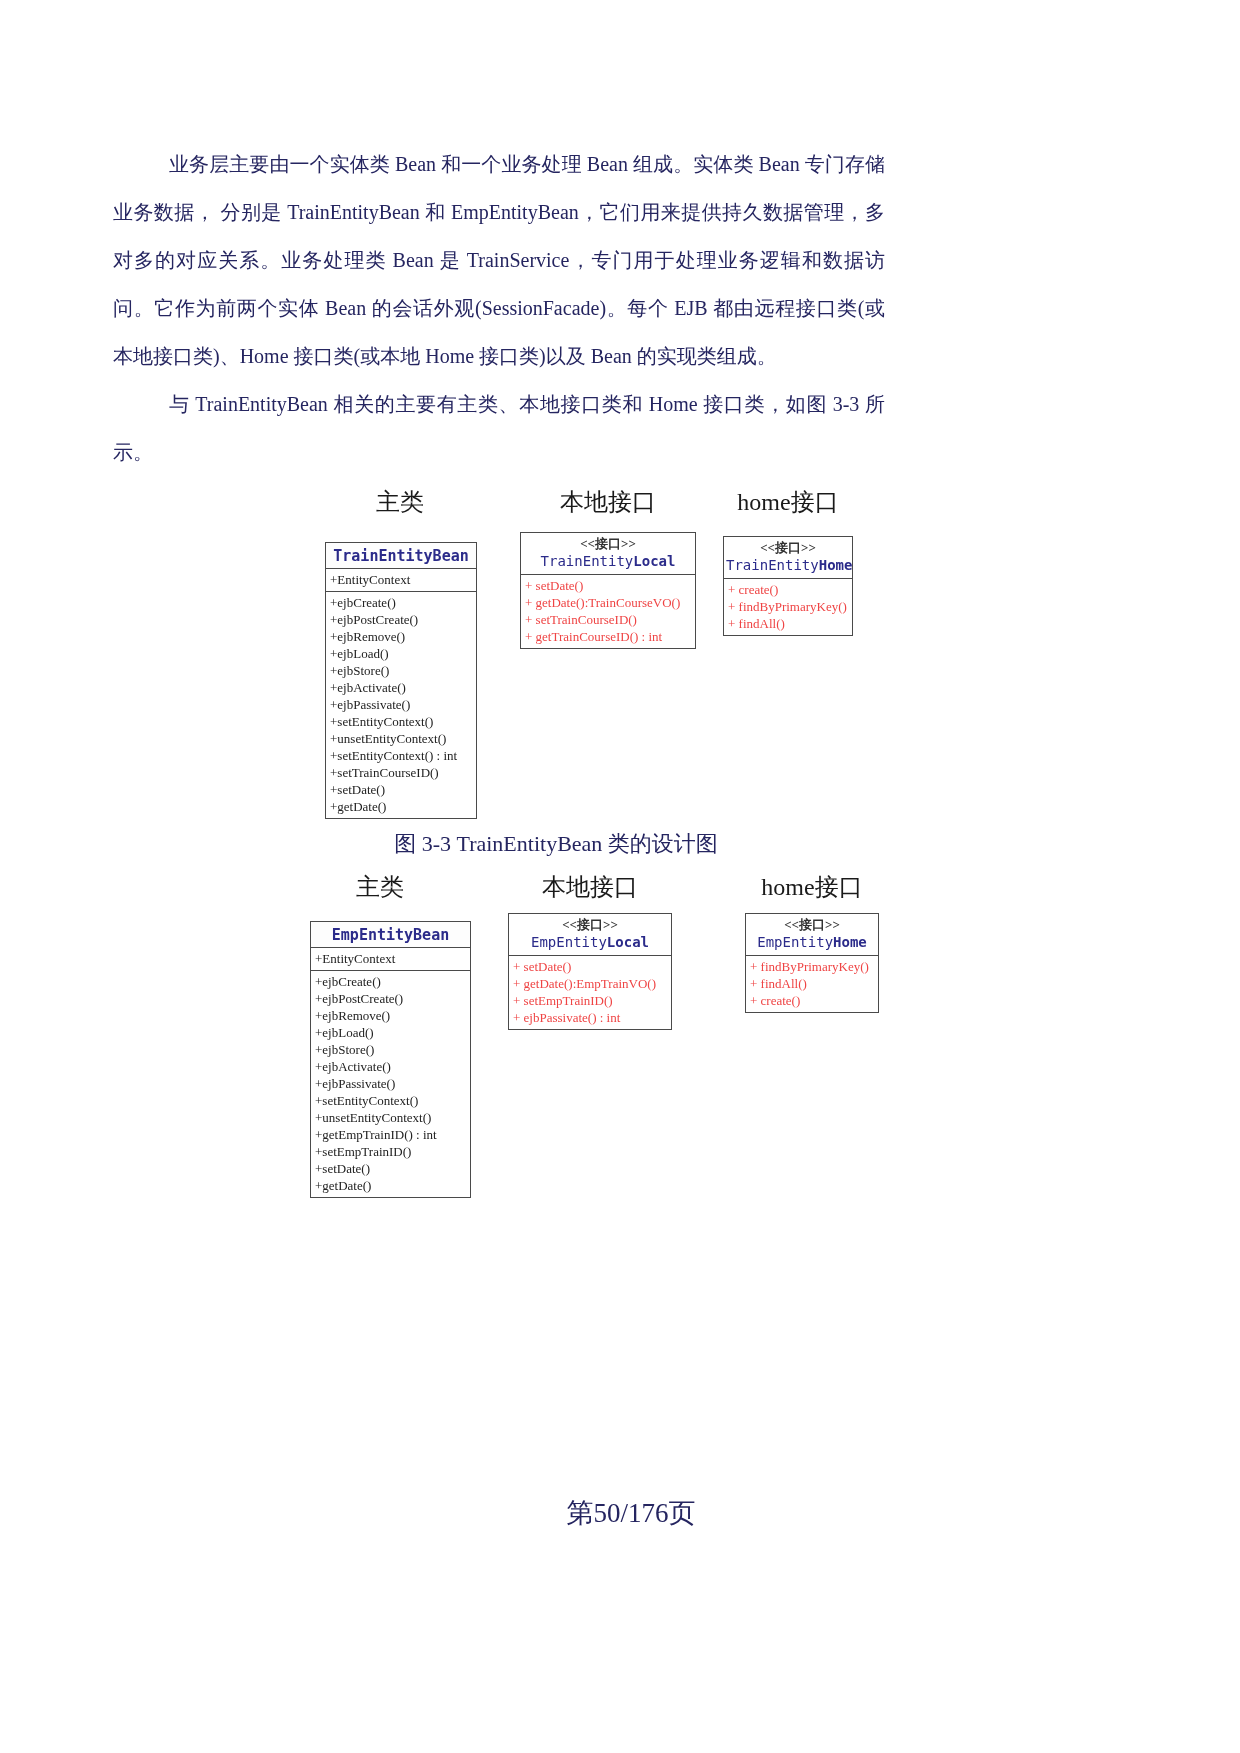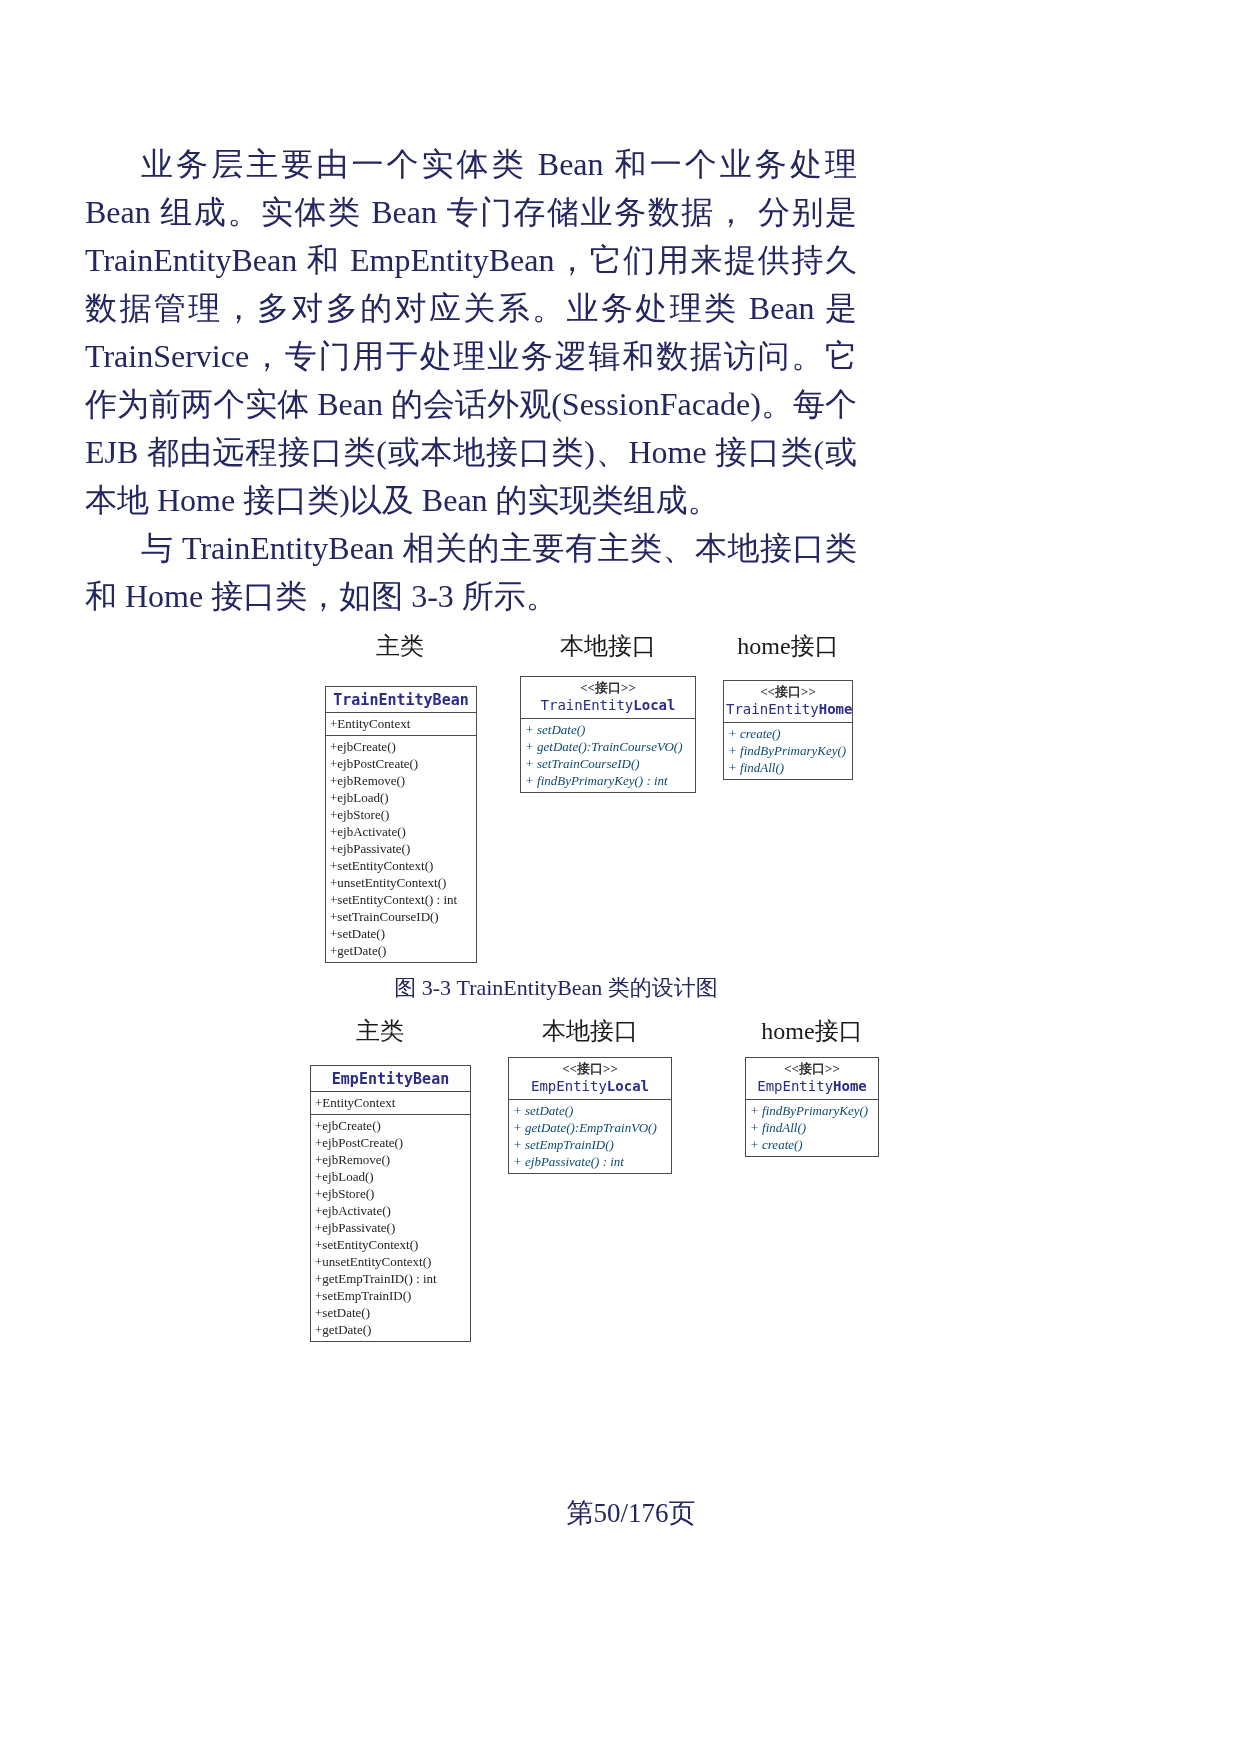--- a/index.html
+++ b/index.html
@@ -6,23 +6,23 @@
   html,body { background:#ffffff; }
   .page {
     position:relative;
     width:1240px;
     height:1753px;
     background:#ffffff;
     font-family:"Liberation Serif", serif;
     overflow:hidden;
   }
   .body-para {
-    margin-left:85px;
+    margin-left:113px;
     width:772px;
-    font-size:32px;
+    font-size:20px;
     line-height:48px;
     text-align:justify;
     text-indent:56px;
     color:#252560;
   }
   .para-first { padding-top:140px; }
   .figure {
     position:relative;
     width:100%;
   }
@@ -54,21 +54,21 @@
     padding:2px 4px 3px;
   }
   .uml-member {
     font-family:"Liberation Serif", serif;
     font-size:13px;
     line-height:17px;
     color:#222222;
     white-space:nowrap;
     overflow:hidden;
   }
-  .iface-box .uml-member { font-style:italic; color:#0c4a6e; }
+  .iface-box .uml-member { color:#ef4444; }
   .uml-iface-head { padding:2px 2px 0; }
   .uml-stereotype {
     text-align:center;
     font-size:13px;
     line-height:17px;
     color:#333333;
     font-family:"Liberation Serif", serif;
     font-weight:bold;
   }
   .uml-iface-name {
@@ -136,21 +136,21 @@
 
     <div class="uml-box iface-box" style="left:520px; top:46px; width:176px;">
       <div class="uml-iface-head">
         <div class="uml-stereotype">&lt;&lt;接口&gt;&gt;</div>
         <div class="uml-iface-name"><span>TrainEntity</span><span class="name-suffix">Local</span></div>
       </div>
       <div class="uml-methods">
           <div class="uml-member">+ setDate()</div>
           <div class="uml-member">+ getDate():TrainCourseVO()</div>
           <div class="uml-member">+ setTrainCourseID()</div>
-          <div class="uml-member">+ findByPrimaryKey() : int</div>
+          <div class="uml-member">+ getTrainCourseID() : int</div>
         </div>
     </div>
 
     <div class="uml-box iface-box" style="left:723px; top:50px; width:130px;">
       <div class="uml-iface-head">
         <div class="uml-stereotype">&lt;&lt;接口&gt;&gt;</div>
         <div class="uml-iface-name"><span>TrainEntity</span><span class="name-suffix">Home</span></div>
       </div>
       <div class="uml-methods">
           <div class="uml-member">+ create()</div>

